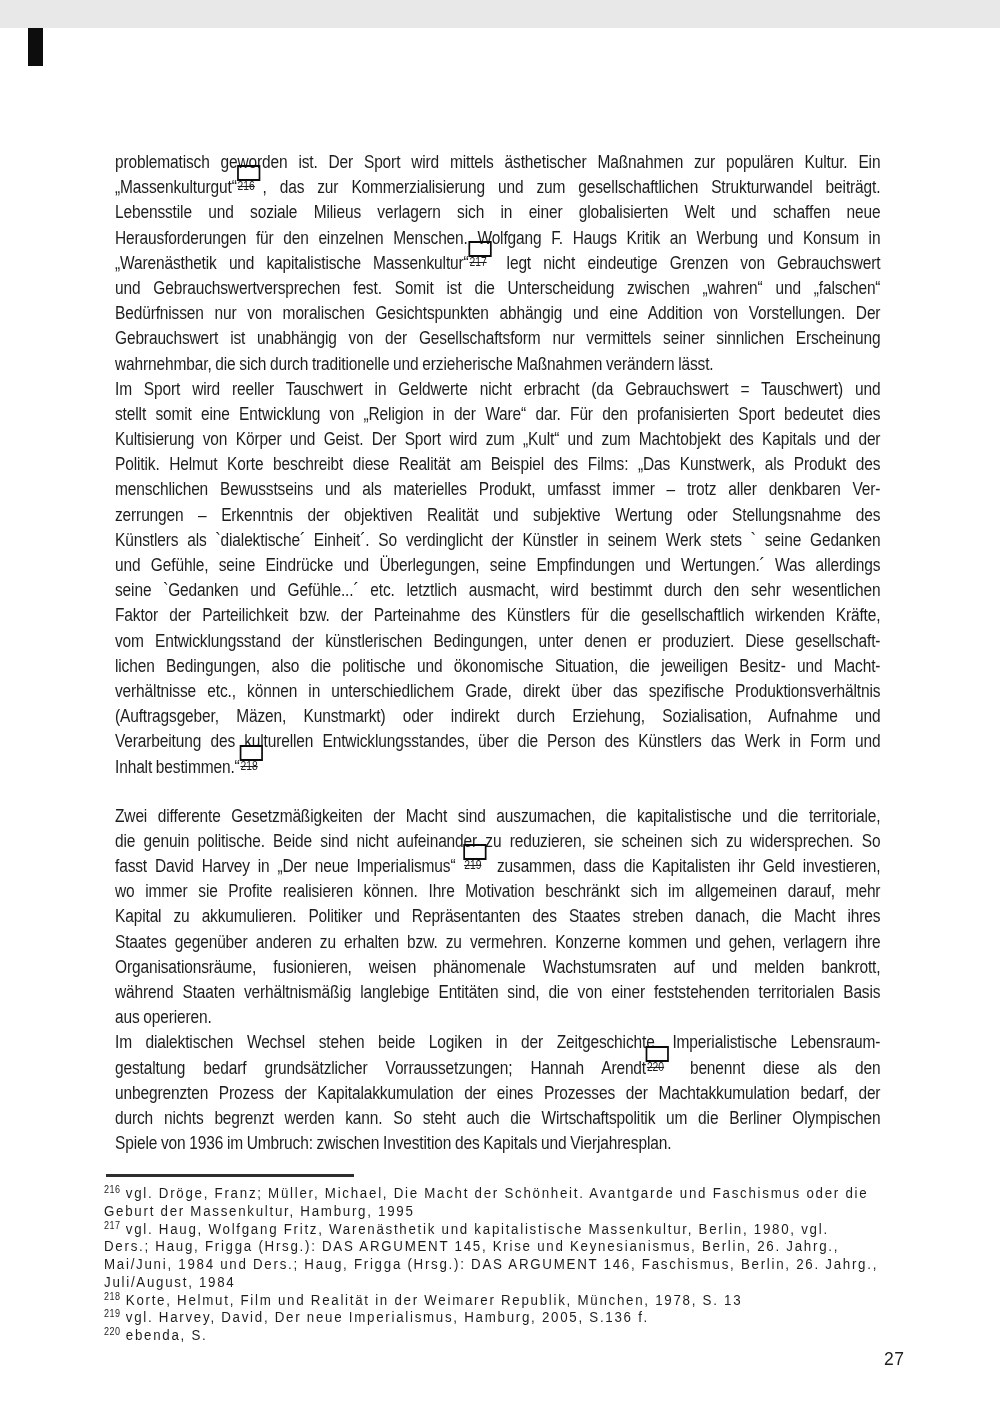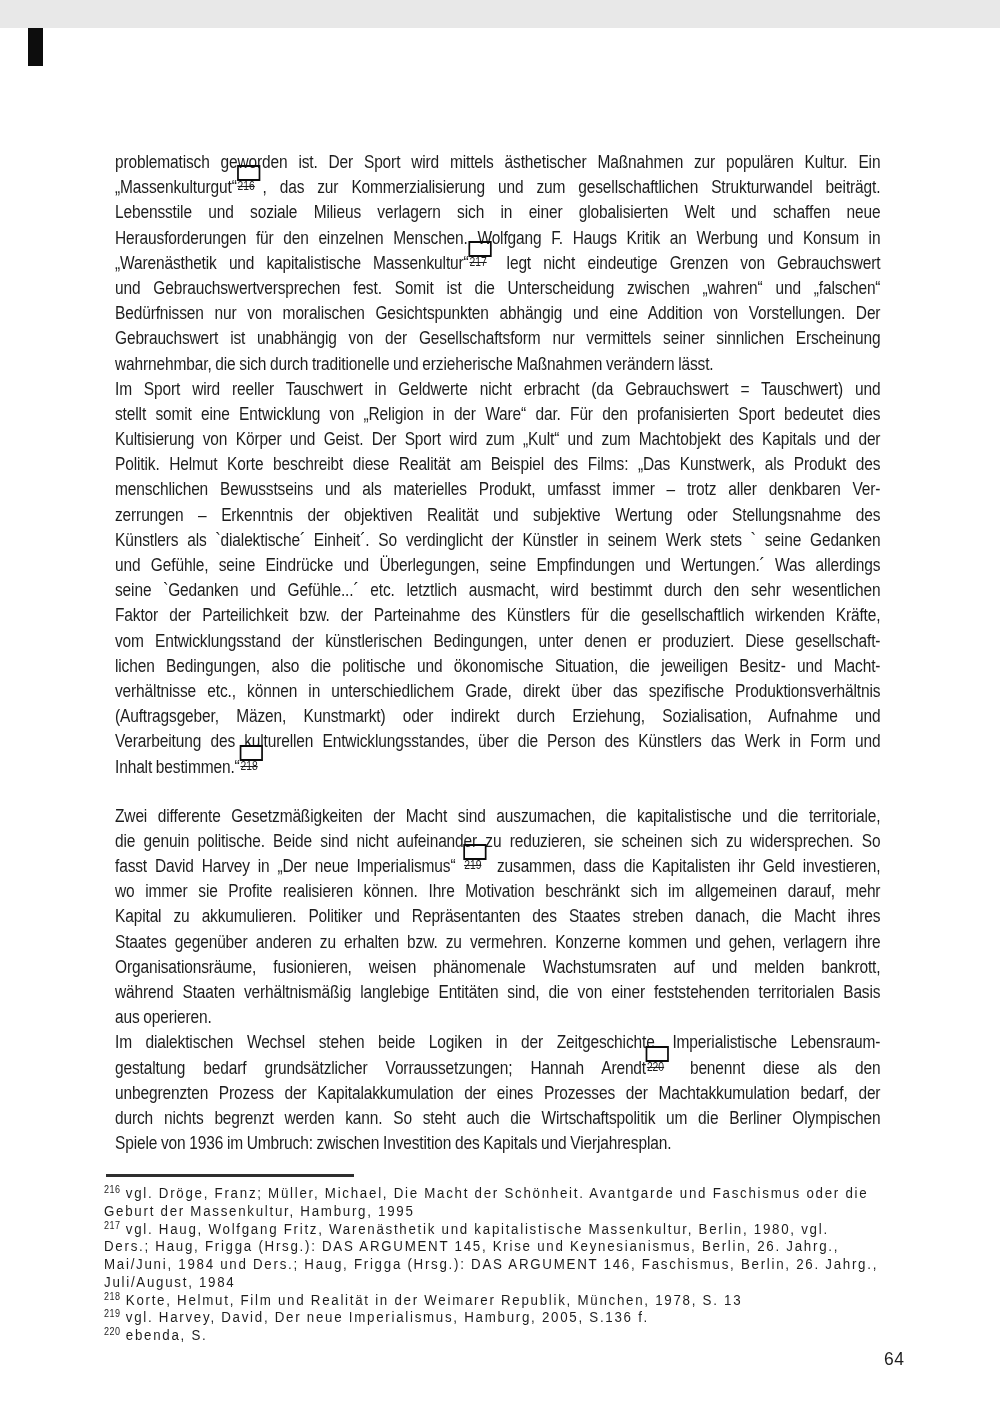--- a/index.html
+++ b/index.html
@@ -156,14 +156,14 @@
       <div class="fline">Geburt der Massenkultur, Hamburg, 1995</div>
       <div class="fline"><sup>217</sup> vgl. Haug, Wolfgang Fritz, Warenästhetik und kapitalistische Massenkultur, Berlin, 1980, vgl.</div>
       <div class="fline">Ders.; Haug, Frigga (Hrsg.): DAS ARGUMENT 145, Krise und Keynesianismus, Berlin, 26. Jahrg.,</div>
       <div class="fline">Mai/Juni, 1984 und Ders.; Haug, Frigga (Hrsg.): DAS ARGUMENT 146, Faschismus, Berlin, 26. Jahrg.,</div>
       <div class="fline">Juli/August, 1984</div>
       <div class="fline"><sup>218</sup> Korte, Helmut, Film und Realität in der Weimarer Republik, München, 1978, S. 13</div>
       <div class="fline"><sup>219</sup> vgl. Harvey, David, Der neue Imperialismus, Hamburg, 2005, S.136 f.</div>
       <div class="fline"><sup>220</sup> ebenda, S.</div>
     </div>
 
-  <div class="page-number">64</div>
+  <div class="page-number">27</div>
 </div>
 
 </body></html>

